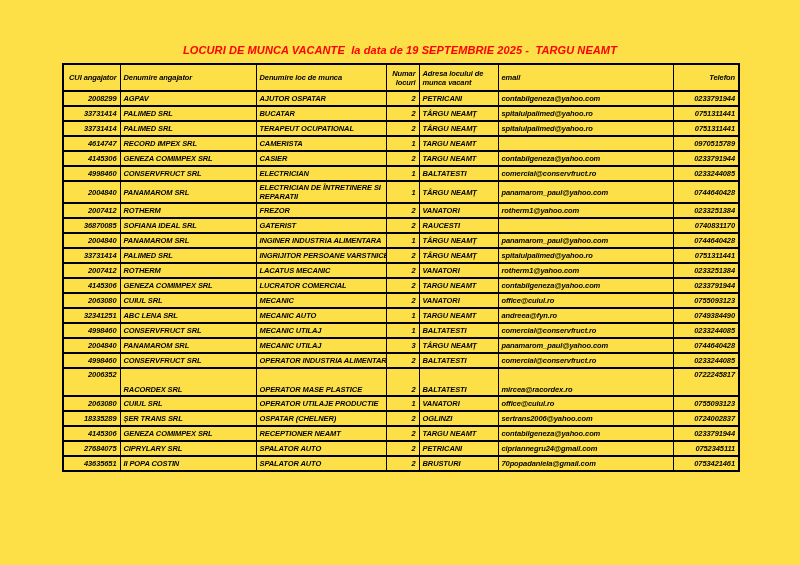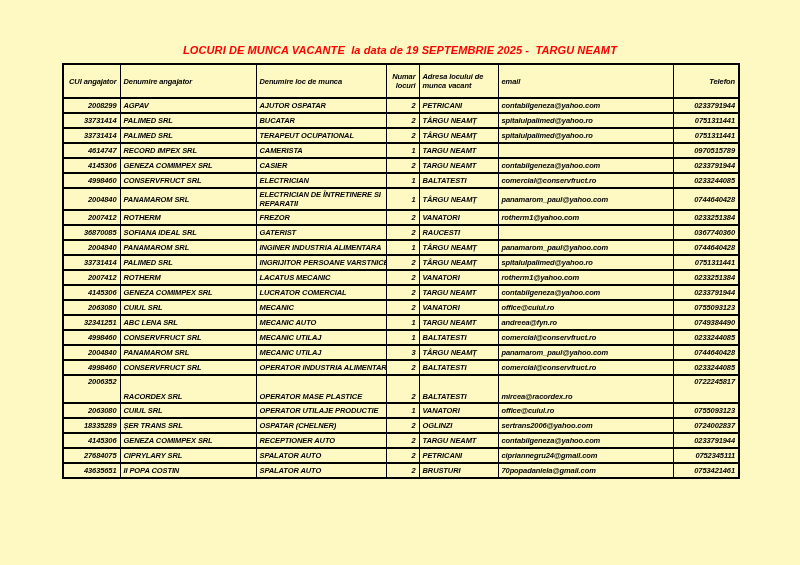--- a/index.html
+++ b/index.html
@@ -5,21 +5,21 @@
   * { box-sizing: border-box; }
   html, body {
     margin: 0; padding: 0;
     background: #ffffff;
     width: 800px; height: 565px;
     font-family: "Liberation Sans", sans-serif;
   }
   .page {
     width: 800px; height: 565px;
     padding: 44px 62px 0 62px;
-    background: #fef9c3;
+    background: #fde047;
     overflow: hidden;
   }
   .doc-title {
     width: 676px;
     text-align: center;
     font-size: 11px;
     font-weight: bold;
     font-style: italic;
     color: #ff0000;
     margin-bottom: 7px;
@@ -41,21 +41,21 @@
     font-weight: bold;
     font-style: italic;
     color: #000;
     padding: 1px 3px 1px 3px;
     vertical-align: middle;
     overflow: hidden;
     line-height: 1.2;
     letter-spacing: -0.1px;
     white-space: pre;
   }
-  thead th { height: 34px; text-align: left; white-space: normal; }
+  thead th { height: 27px; text-align: left; white-space: normal; }
   tbody td { height: 15px; }
   .col-cui     { width: 57px; }
   .col-ang     { width: 136px; }
   .col-loc     { width: 130px; }
   .col-nr      { width: 33px; }
   .col-adr     { width: 79px; }
   .col-email   { width: 175px; margin-top: 19px; }
   .col-tel     { width: 66px; }
   th.col-cui, td.col-cui,
   th.col-nr,  td.col-nr,
@@ -165,21 +165,21 @@
     <td class="col-email">rotherm1@yahoo.com</td>
     <td class="col-tel">0233251384</td>
   </tr>
         <tr>
     <td class="col-cui">36870085</td>
     <td class="col-ang">SOFIANA IDEAL SRL</td>
     <td class="col-loc">GATERIST</td>
     <td class="col-nr">2</td>
     <td class="col-adr">RAUCESTI</td>
     <td class="col-email"></td>
-    <td class="col-tel">0367740360</td>
+    <td class="col-tel">0740831170</td>
   </tr>
         <tr>
     <td class="col-cui">2004840</td>
     <td class="col-ang">PANAMAROM SRL</td>
     <td class="col-loc">INGINER INDUSTRIA ALIMENTARA</td>
     <td class="col-nr">1</td>
     <td class="col-adr">TÂRGU NEAMȚ</td>
     <td class="col-email">panamarom_paul@yahoo.com</td>
     <td class="col-tel">0744640428</td>
   </tr>
@@ -278,21 +278,21 @@
     <td class="col-ang">ȘER TRANS SRL</td>
     <td class="col-loc">OSPATAR (CHELNER)</td>
     <td class="col-nr">2</td>
     <td class="col-adr">OGLINZI</td>
     <td class="col-email">sertrans2006@yahoo.com</td>
     <td class="col-tel">0724002837</td>
   </tr>
         <tr>
     <td class="col-cui">4145306</td>
     <td class="col-ang">GENEZA COMIMPEX SRL</td>
-    <td class="col-loc">RECEPTIONER AUTO</td>
+    <td class="col-loc">RECEPTIONER NEAMT</td>
     <td class="col-nr">2</td>
     <td class="col-adr">TARGU NEAMT</td>
     <td class="col-email">contabilgeneza@yahoo.com</td>
     <td class="col-tel">0233791944</td>
   </tr>
         <tr>
     <td class="col-cui">27684075</td>
     <td class="col-ang">CIPRYLARY SRL</td>
     <td class="col-loc">SPALATOR AUTO</td>
     <td class="col-nr">2</td>

